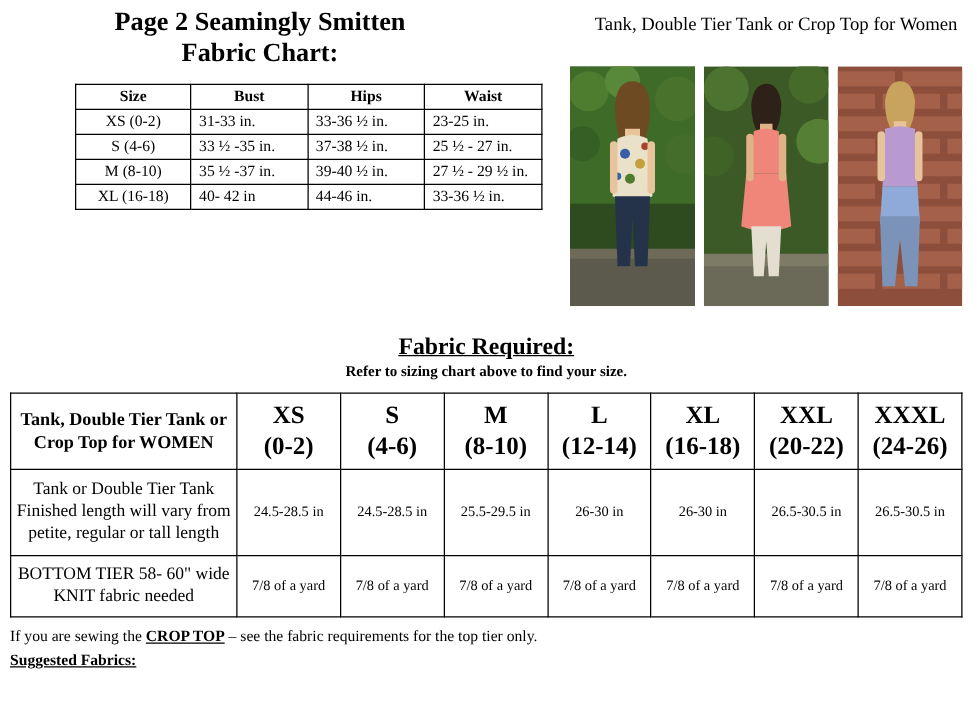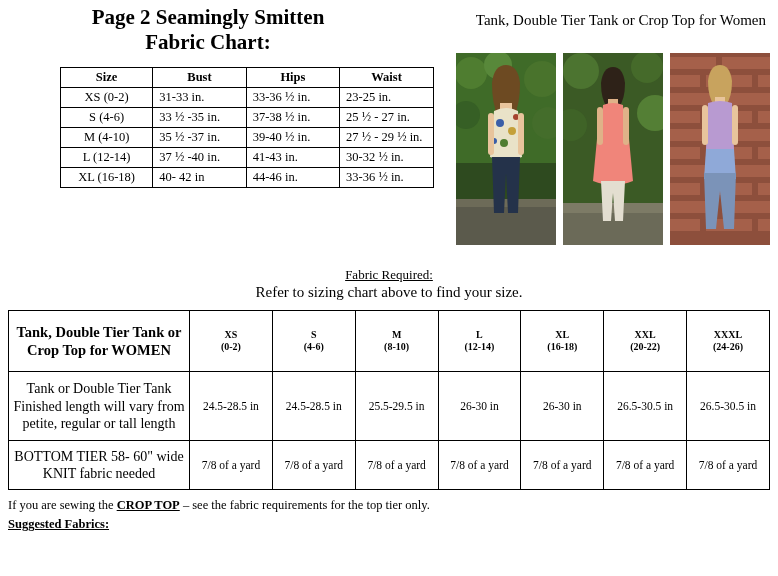--- a/index.html
+++ b/index.html
@@ -94,28 +94,28 @@
     overflow: hidden;
     border: 0;
   }
 
   
   .fabric-head {
     text-align: center;
     margin-top: 22px;
   }
   .fabric-title {
-    font-size: 13px;
-    font-weight: normal;
+    font-size: 19px;
+    font-weight: bold;
     text-decoration: underline;
     line-height: 1.2;
   }
   .fabric-sub {
-    font-size: 15px;
-    font-weight: normal;
+    font-size: 12px;
+    font-weight: bold;
     line-height: 1.3;
   }
 
   table.fabric {
     border-collapse: collapse;
     width: 762px;
     margin-top: 8px;
     font-size: 11.5px;
     table-layout: fixed;
   }
@@ -125,21 +125,21 @@
     vertical-align: middle;
     padding: 3px 2px;
   }
   table.fabric td.rowhead {
     width: 176px;
     font-size: 14px;
     line-height: 1.25;
   }
   table.fabric tr.colhead td {
     font-weight: bold;
-    font-size: 10px;
+    font-size: 20px;
     line-height: 1.25;
     height: 54px;
   }
   table.fabric tr.colhead td.rowhead {
     font-size: 14.5px;
   }
   table.fabric tr.r1 td {
     height: 62px;
   }
   table.fabric tr.r2 td {
@@ -200,30 +200,24 @@
           <td class="val">33-36 ½ in.</td>
           <td class="val">23-25 in.</td>
         </tr>
         <tr>
           <td class="sz">S (4-6)</td>
           <td class="val">33 ½ -35 in.</td>
           <td class="val">37-38 ½ in.</td>
           <td class="val">25 ½ - 27 in.</td>
         </tr>
         <tr>
-          <td class="sz">M (4-10)</td>
+          <td class="sz">M (8-10)</td>
           <td class="val">35 ½ -37 in.</td>
           <td class="val">39-40 ½ in.</td>
           <td class="val">27 ½ - 29 ½ in.</td>
-        </tr>
-        <tr>
-          <td class="sz">L (12-14)</td>
-          <td class="val">37 ½ -40 in.</td>
-          <td class="val">41-43 in.</td>
-          <td class="val">30-32 ½ in.</td>
         </tr>
         <tr>
           <td class="sz">XL (16-18)</td>
           <td class="val">40- 42 in</td>
           <td class="val">44-46  in.</td>
           <td class="val">33-36 ½ in.</td>
         </tr>
       </tbody>
     </table>
 

